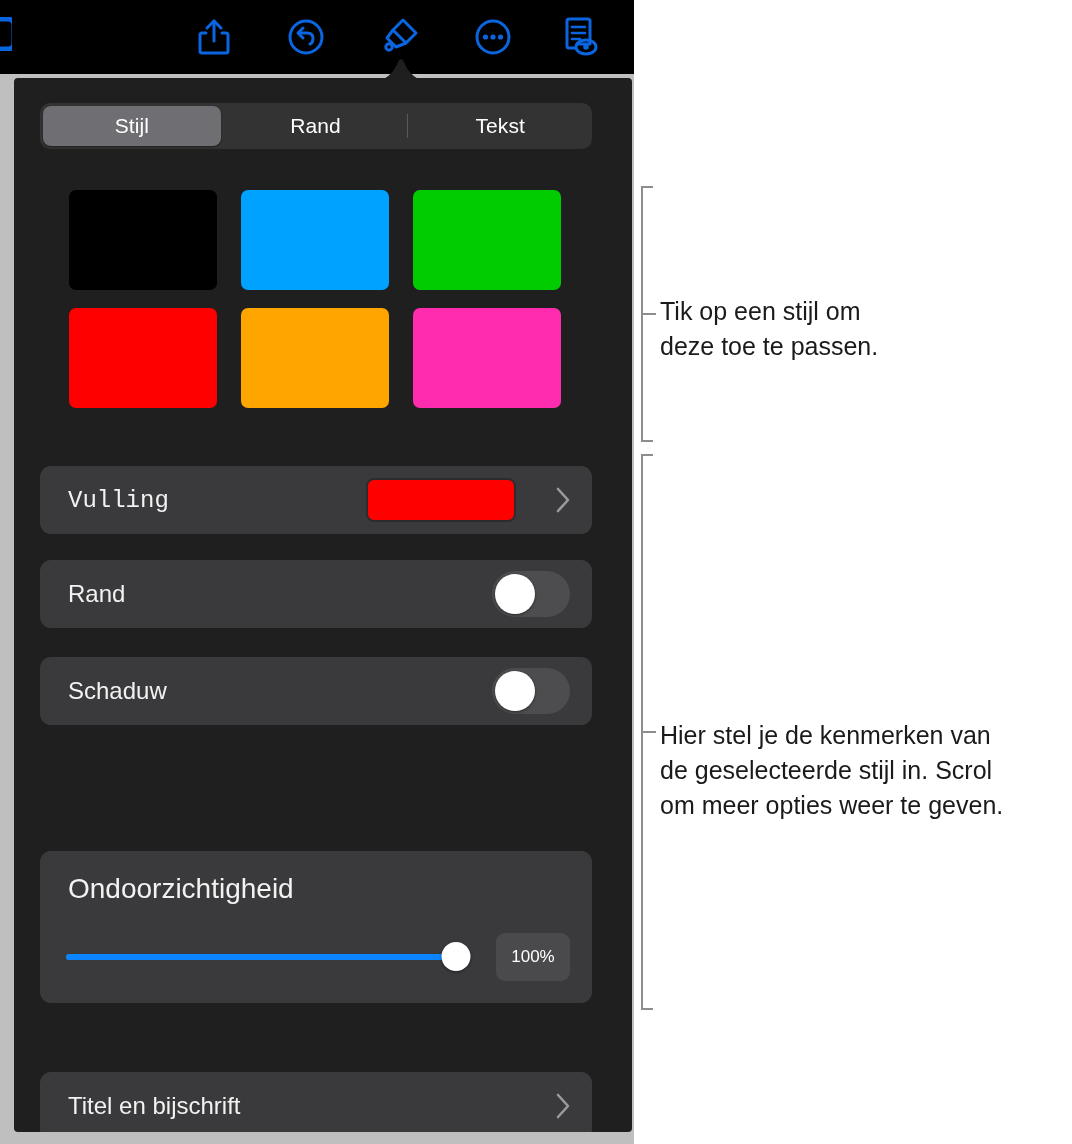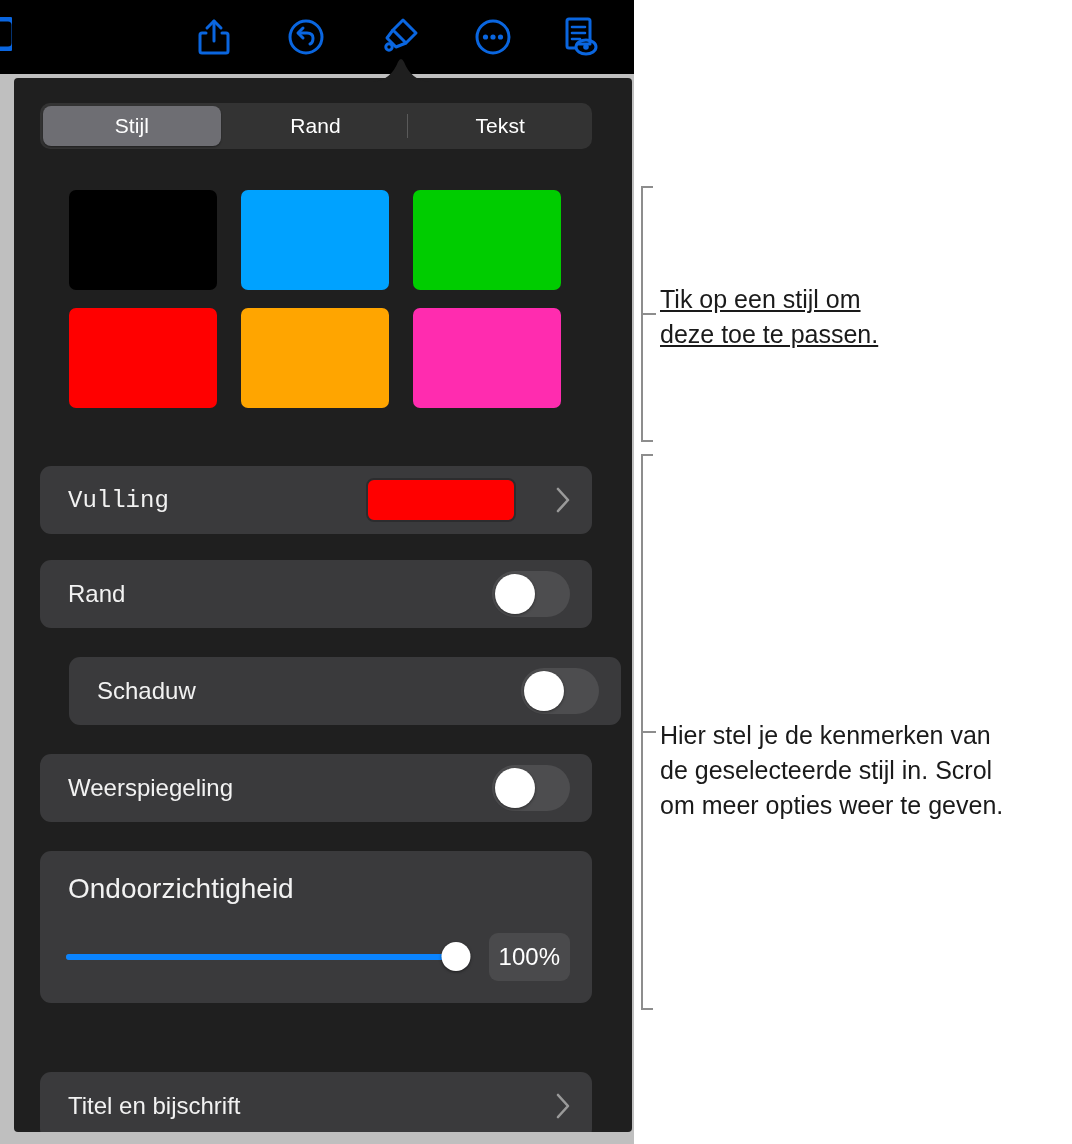--- a/index.html
+++ b/index.html
@@ -165,21 +165,21 @@
     position: absolute;
     right: 22px;
     top: 50%;
     transform: translateY(-50%);
     width: 14px;
     height: 26px;
   }
 
   
   #row-border   { top: 482px; height: 68px; }
-  #row-shadow   { top: 579px; height: 68px; margin-left: 29px; }
+  #row-shadow   { top: 579px; height: 68px; }
   #row-reflect  { top: 676px; height: 68px; }
   .toggle {
     position: absolute;
     right: 22px;
     top: 50%;
     transform: translateY(-50%);
     width: 78px;
     height: 46px;
     border-radius: 23px;
     background: #4d4d4f;
@@ -243,21 +243,21 @@
   }
   #opacity-value {
     position: absolute;
     right: 22px;
     top: 82px;
     min-width: 74px;
     height: 48px;
     background: #4a4a4c;
     border-radius: 9px;
     color: #ffffff;
-    font-size: 24px;
+    font-size: 17px;
     display: flex;
     align-items: center;
     justify-content: center;
     padding: 0 10px;
     box-sizing: border-box;
   }
 
   
   #row-title { top: 952px; height: 68px; margin-top: 42px; }
 
@@ -373,26 +373,20 @@
     </div>
   </div>
 
   <div class="row" id="row-shadow">
     <div class="row-label">Schaduw</div>
     <div class="toggle">
       <div class="knob" style="left: 3px;"></div>
     </div>
   </div>
 
-  <div class="row" id="row-reflect">
-    <div class="row-label">Weerspiegeling</div>
-    <div class="toggle">
-      <div class="knob" style="left: 3px;"></div>
-    </div>
-  </div>
 
   <div class="row" id="row-opacity">
     <div id="opacity-label">Ondoorzichtigheid</div>
     <div id="slider-wrap">
       <div id="slider-track"></div>
       <div id="slider-fill" style="width: 390px; background: rgb(10, 132, 255);"></div>
       <div id="slider-knob" style="left: 390px;"></div>
     </div>
     <div id="opacity-value">100%</div>
   </div>
@@ -410,18 +404,18 @@
 <svg class="bracket" style="left:640px; top:186px; width:22px; height:256px;" width="22" height="256" viewBox="0 0 22 256">
   <path d="M13 1 L2 1 L2 255 L13 255" stroke="#8d8d8d" stroke-width="2" fill="none"></path>
   <path d="M2 128 L16 128" stroke="#8d8d8d" stroke-width="2" fill="none"></path>
 </svg>
 
 <svg class="bracket" style="left:640px; top:454px; width:22px; height:556px;" width="22" height="556" viewBox="0 0 22 556">
   <path d="M13 1 L2 1 L2 555 L13 555" stroke="#8d8d8d" stroke-width="2" fill="none"></path>
   <path d="M2 278 L16 278" stroke="#8d8d8d" stroke-width="2" fill="none"></path>
 </svg>
 
-<div class="callout-text" style="left:660px; top:282px; width:400px;text-decoration:underline;">Tik op een stijl om
+<div class="callout-text" style="left:660px; top:294px; width:400px;">Tik op een stijl om
 deze toe te passen.</div>
 
 <div class="callout-text" style="left:660px; top:718px; width:412px;">Hier stel je de kenmerken van
 de geselecteerde stijl in. Scrol
 om meer opties weer te geven.</div>
 
 </body></html>

